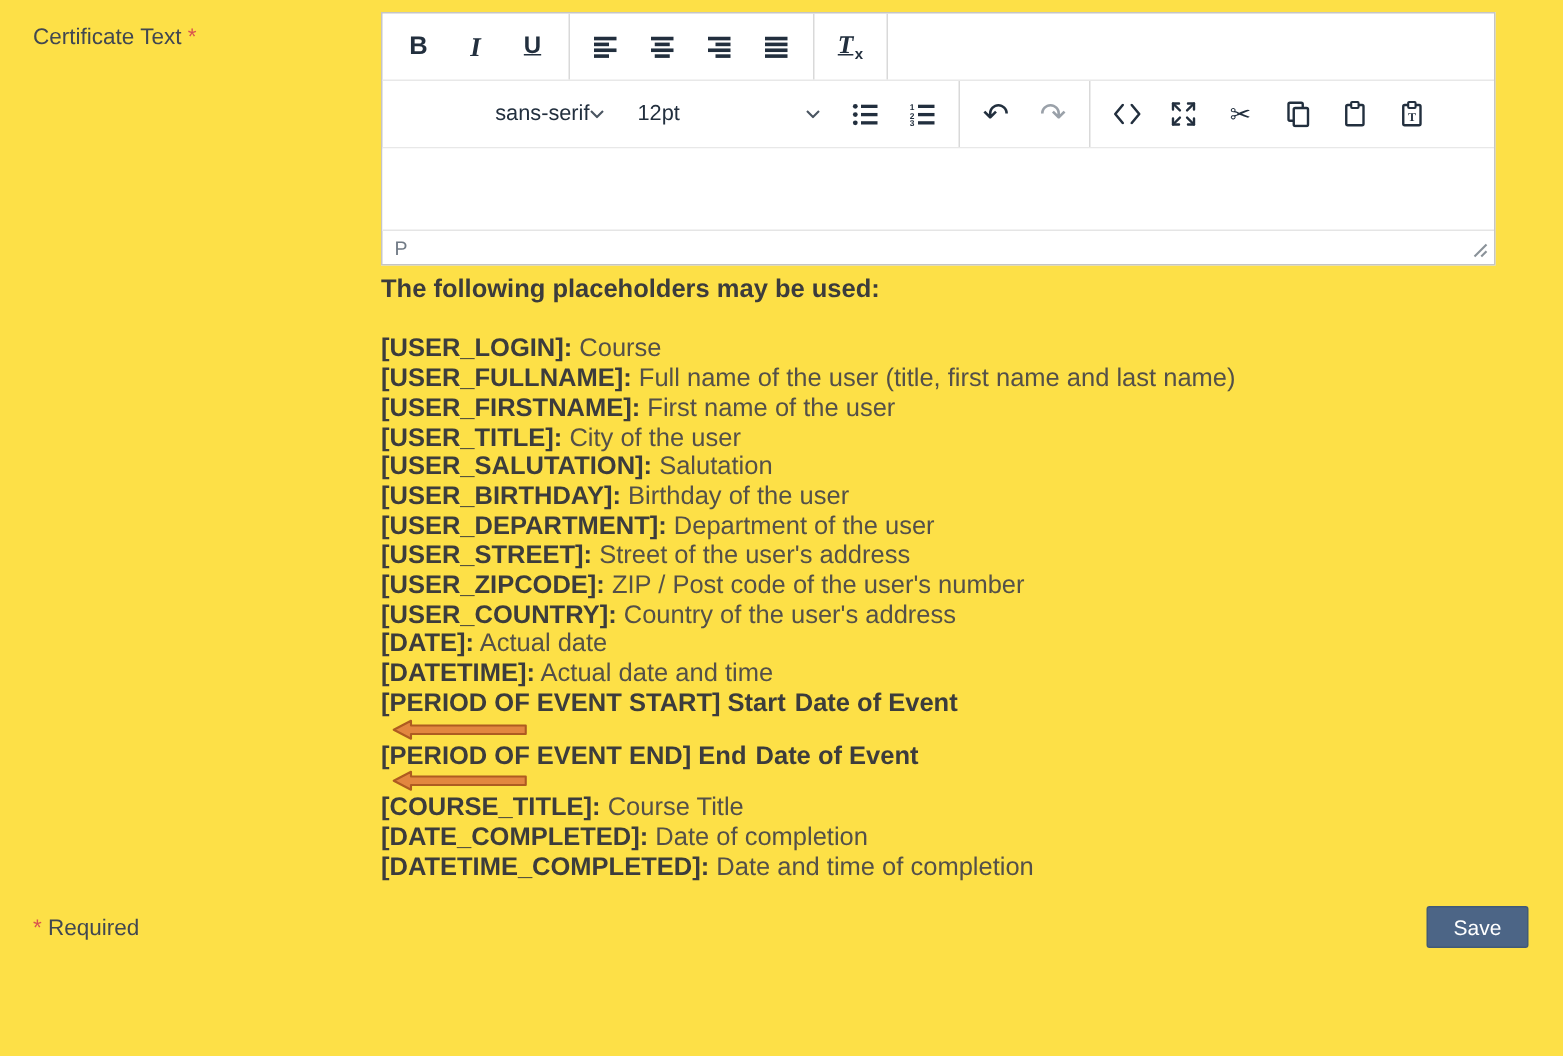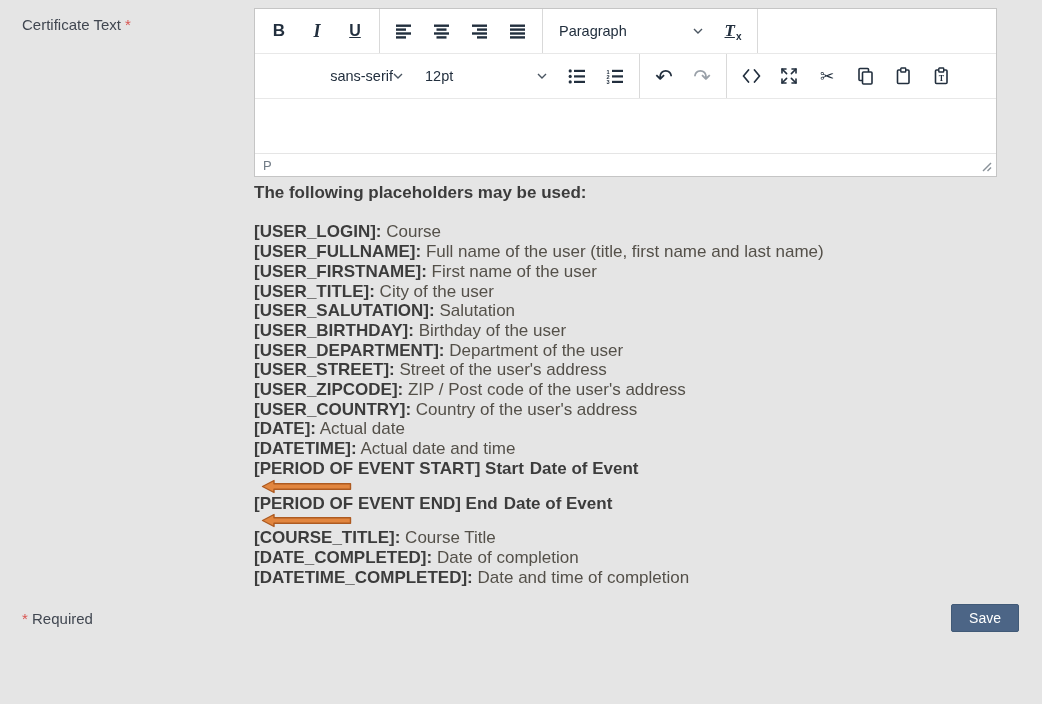--- a/index.html
+++ b/index.html
@@ -1,17 +1,17 @@
 <!DOCTYPE html>
 <html><head>
 <meta charset="utf-8">
 <style>
   * { box-sizing: border-box; margin: 0; padding: 0; }
   body { background: #fff; font-family: "Liberation Sans", sans-serif; }
-  .page { width: 1042px; height: 704px; background: #e5e5e5; overflow: hidden; }
+  .page { width: 1042px; height: 704px; background: #fde047; overflow: hidden; }
 
   .form-row { display: flex; padding-top: 8px; }
   .label-col { width: 254px; flex: none; padding: 8px 10px 0 22px; font-size: 15px; color: #414751; }
   .req-star { color: #d9534f; }
   .field-col { width: 743px; flex: none; }
 
   
   .editor { border: 1px solid #c5c5c5; background: #fff; }
   .tb-row { display: flex; align-items: stretch; height: 45px; border-bottom: 1px solid #e8e8e8; }
   .tb-group { display: flex; align-items: center; padding: 0 5px; border-right: 1px solid #d9d9d9; }
@@ -112,26 +112,20 @@
               <svg width="18" height="15" viewBox="0 0 18 15" fill="#222f3e">
                 <rect x="1" y="0.5" width="15" height="2.4"></rect>
                   <rect x="1" y="4.4" width="15" height="2.4"></rect>
                 <rect x="1" y="8.3" width="15" height="2.4"></rect>
                   <rect x="1" y="12.2" width="15" height="2.4"></rect>
               </svg>
             </div>
           </div>
 
           <div class="tb-group">
-            <div class="tb-select sel-paragraph">
-              <span>Paragraph</span>
-              <svg width="10" height="6" viewBox="0 0 10 6">
-                <polyline points="1,1 5,5 9,1" fill="none" stroke="#4a5561" stroke-width="1.4"></polyline>
-              </svg>
-            </div>
             <div class="tb-btn">
               <span>
                 <span class="glyph-tx">T</span><span class="glyph-tx-sub">x</span>
               </span>
             </div>
           </div>
           <div class="tb-group tb-fill"></div>
         </div>
 
         <div class="tb-row">
@@ -241,21 +235,21 @@
         <div class="helper-heading">The following placeholders may be used:</div>
         <div>
             <div class="ph-line"><span class="ph-token">[USER_LOGIN]:</span><span class="ph-desc"> Course</span></div>
             <div class="ph-line"><span class="ph-token">[USER_FULLNAME]:</span><span class="ph-desc"> Full name of the user (title, first name and last name)</span></div>
             <div class="ph-line"><span class="ph-token">[USER_FIRSTNAME]:</span><span class="ph-desc"> First name of the user</span></div>
             <div class="ph-line"><span class="ph-token">[USER_TITLE]:</span><span class="ph-desc"> City of the user</span></div>
             <div class="ph-line"><span class="ph-token">[USER_SALUTATION]:</span><span class="ph-desc"> Salutation</span></div>
             <div class="ph-line"><span class="ph-token">[USER_BIRTHDAY]:</span><span class="ph-desc"> Birthday of the user</span></div>
             <div class="ph-line"><span class="ph-token">[USER_DEPARTMENT]:</span><span class="ph-desc"> Department of the user</span></div>
             <div class="ph-line"><span class="ph-token">[USER_STREET]:</span><span class="ph-desc"> Street of the user's address</span></div>
-            <div class="ph-line"><span class="ph-token">[USER_ZIPCODE]:</span><span class="ph-desc"> ZIP / Post code of the user's address</span></div>
+            <div class="ph-line"><span class="ph-token">[USER_ZIPCODE]:</span><span class="ph-desc"> ZIP / Post code of the user's number</span></div>
             <div class="ph-line"><span class="ph-token">[USER_COUNTRY]:</span><span class="ph-desc"> Country of the user's address</span></div>
             <div class="ph-line"><span class="ph-token">[DATE]:</span><span class="ph-desc"> Actual date</span></div>
             <div class="ph-line"><span class="ph-token">[DATETIME]:</span><span class="ph-desc"> Actual date and time</span></div>
             <div class="ph-line ph-bold"><span class="ph-token">[PERIOD OF EVENT START] Start</span><span class="ph-desc">Date of Event</span><svg class="arrow-icon" width="91" height="15" viewBox="0 0 91 15">
     <path d="M1.5 7.5 L13 1.5 L13 4.7 L89.5 4.7 L89.5 10.3 L13 10.3 L13 13.5 Z" fill="#e2863f" stroke="#ae5b21" stroke-width="1.4" stroke-linejoin="round"></path>
   </svg></div>
             <div class="ph-line ph-bold"><span class="ph-token">[PERIOD OF EVENT END] End</span><span class="ph-desc">Date of Event</span><svg class="arrow-icon" width="91" height="15" viewBox="0 0 91 15">
     <path d="M1.5 7.5 L13 1.5 L13 4.7 L89.5 4.7 L89.5 10.3 L13 10.3 L13 13.5 Z" fill="#e2863f" stroke="#ae5b21" stroke-width="1.4" stroke-linejoin="round"></path>
   </svg></div>
             <div class="ph-line"><span class="ph-token">[COURSE_TITLE]:</span><span class="ph-desc"> Course Title</span></div>

